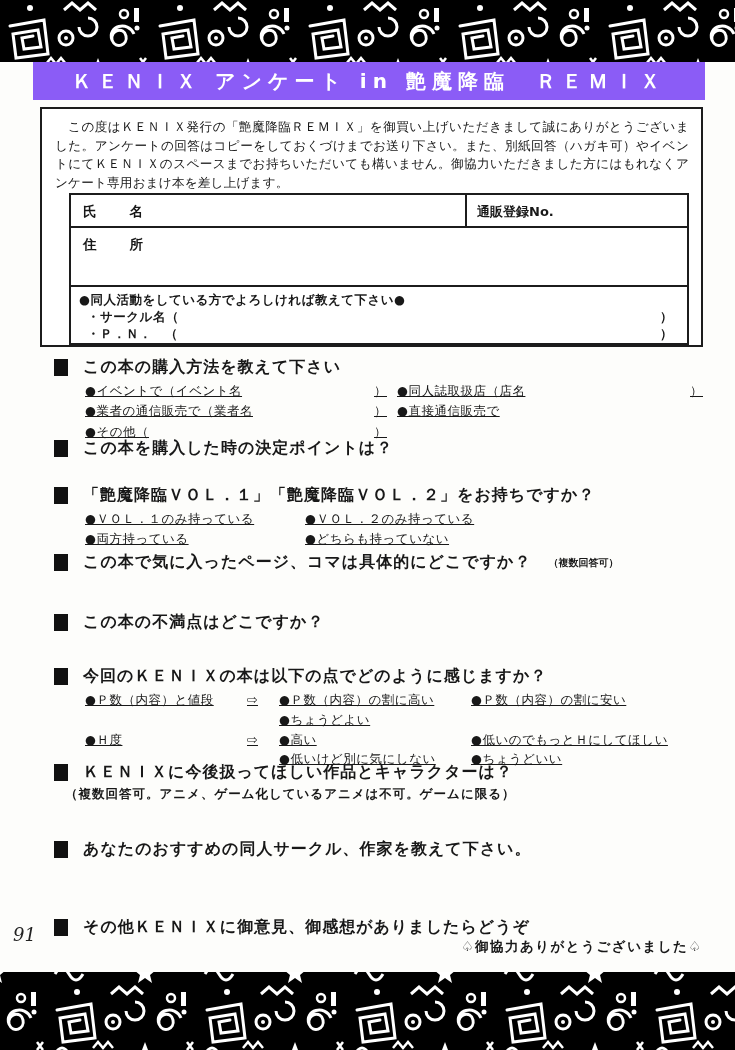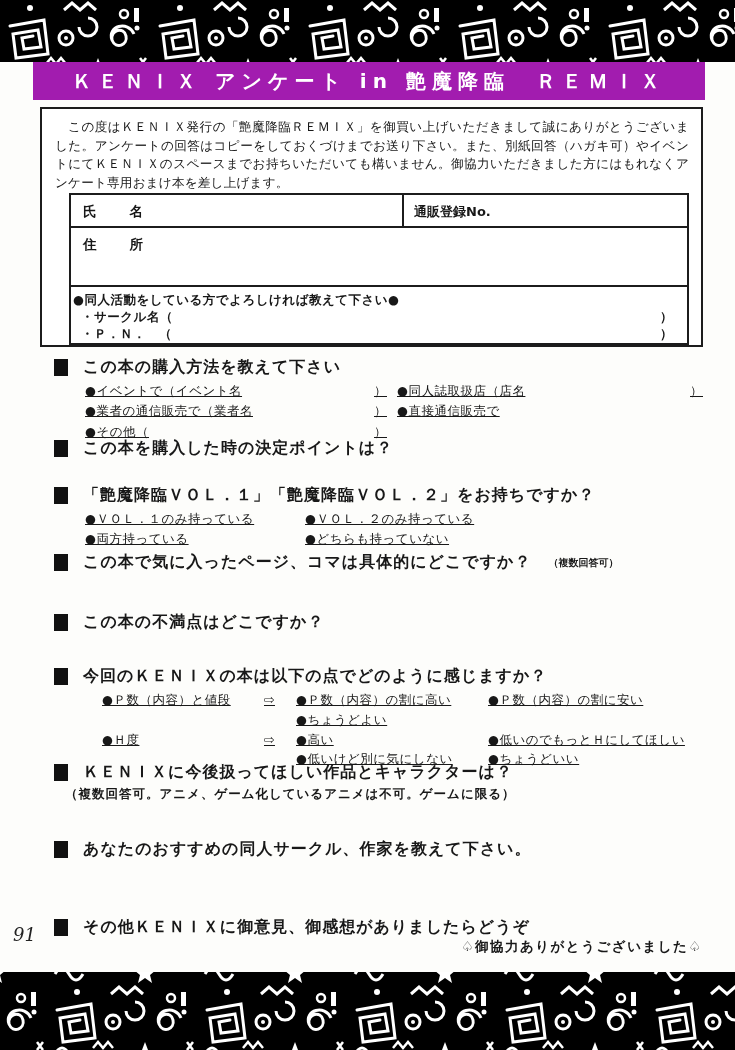--- a/index.html
+++ b/index.html
@@ -10,64 +10,64 @@
     font-family: "DejaVu Sans", "Liberation Sans", sans-serif;
     color: #181818;
     overflow: hidden;
   }
   .band { position: absolute; left: 0; width: 735px; overflow: hidden; background:#000; }
   .band-top { top: 0; height: 62px; }
   .band-bottom { top: 972px; height: 78px; }
 
   .titlebar {
     position: absolute; left: 33px; top: 62px; width: 672px; height: 38px;
-    background: #a21caf; color: #ffffff;
+    background: #8b5cf6; color: #ffffff;
     display: flex; align-items: center; justify-content: center;
     font-size: 20px; font-weight: 700; letter-spacing: 6px; white-space: nowrap;
   }
 
   .outer-box {
     position: absolute; left: 40px; top: 107px; width: 663px; height: 240px;
     border: 2px solid #1c1c1c; background: #fff;
   }
   .intro {
     padding: 9px 12px 0 13px;
     font-size: 12.6px; line-height: 1.47; letter-spacing: 0.2px;
     text-align: justify;
   }
   .form-table {
     position: absolute; left: 27px; top: 84px; width: 620px;
     border: 2px solid #1c1c1c; background: #fff;
   }
   .ft-row1 { display: flex; height: 33px; border-bottom: 2px solid #1c1c1c; }
-  .ft-name { width: 333px; border-right: 2px solid #1c1c1c; padding: 8px 0 0 12px;
+  .ft-name { width: 396px; border-right: 2px solid #1c1c1c; padding: 8px 0 0 12px;
              font-size: 13.5px; font-weight: 700; letter-spacing: 2px; }
   .ft-no   { flex: 1; padding: 8px 0 0 10px; font-size: 13px; font-weight: 700; }
   .ft-row2 { height: 59px; border-bottom: 2px solid #1c1c1c; padding: 8px 0 0 12px;
              font-size: 13.5px; font-weight: 700; letter-spacing: 2px; }
-  .ft-row3 { height: 56px; padding: 5px 14px 0 2px; font-size: 12.5px; font-weight: 700;
+  .ft-row3 { height: 56px; padding: 5px 14px 0 8px; font-size: 12.5px; font-weight: 700;
              letter-spacing: 0.5px; line-height: 1.35; }
   .ft-line { display: flex; justify-content: space-between; padding-left: 8px; }
 
   .question { position: absolute; left: 40px; width: 663px; }
   .q-head { display: flex; align-items: center; gap: 15px;
             font-size: 16px; font-weight: 700; letter-spacing: 1px; white-space: nowrap; }
   .marker { flex: none; width: 14px; height: 17px; background: #111; margin-left: 14px; }
   .q-note-inline { font-size: 10px; font-weight: 700; letter-spacing: 0; margin-left: 2px; }
   .q-note-block { margin: 3px 0 0 25px; font-size: 12.5px; font-weight: 700; letter-spacing: 1px; }
 
   .opts { margin: 3px 0 0 45px; font-size: 12.5px; line-height: 1.62; letter-spacing: 0.5px; text-decoration: underline; }
   .opts-2col { display: flex; }
   .col-l1 { width: 302px; }
   .col-r1 { flex: 1; margin-left: 10px; }
   .opt-paren { display: flex; justify-content: space-between; }
   .col-l3 { width: 220px; }
   .col-r3 { flex: 1; }
 
-  .q6row { display: flex; margin-left: 62px; font-size: 12.5px; line-height: 1.58;
+  .q6row { display: flex; margin-left: 45px; font-size: 12.5px; line-height: 1.58;
            letter-spacing: 0.5px; }
   .q6-label { width: 162px; }
   .q6-arrow { width: 32px; }
   .q6-mid   { width: 192px; }
   .q6-right { flex: 1; }
 
   .page-num {
     position: absolute; left: 13px; top: 924px;
     font-family: "DejaVu Serif", "Liberation Serif", serif;
     font-style: italic; font-size: 18px; color: #222;

